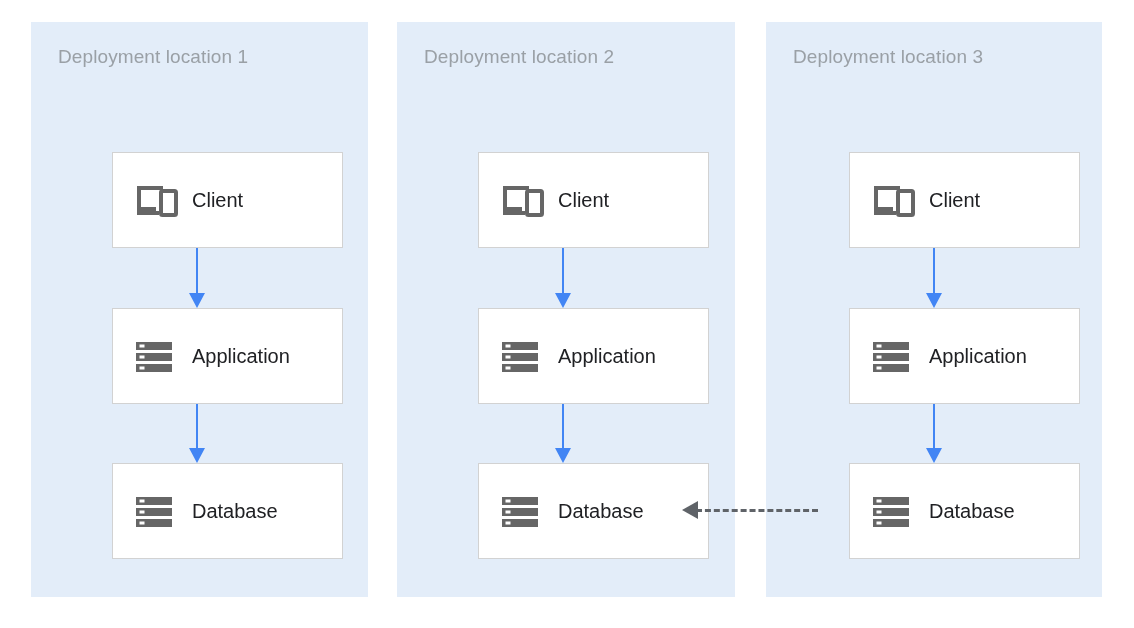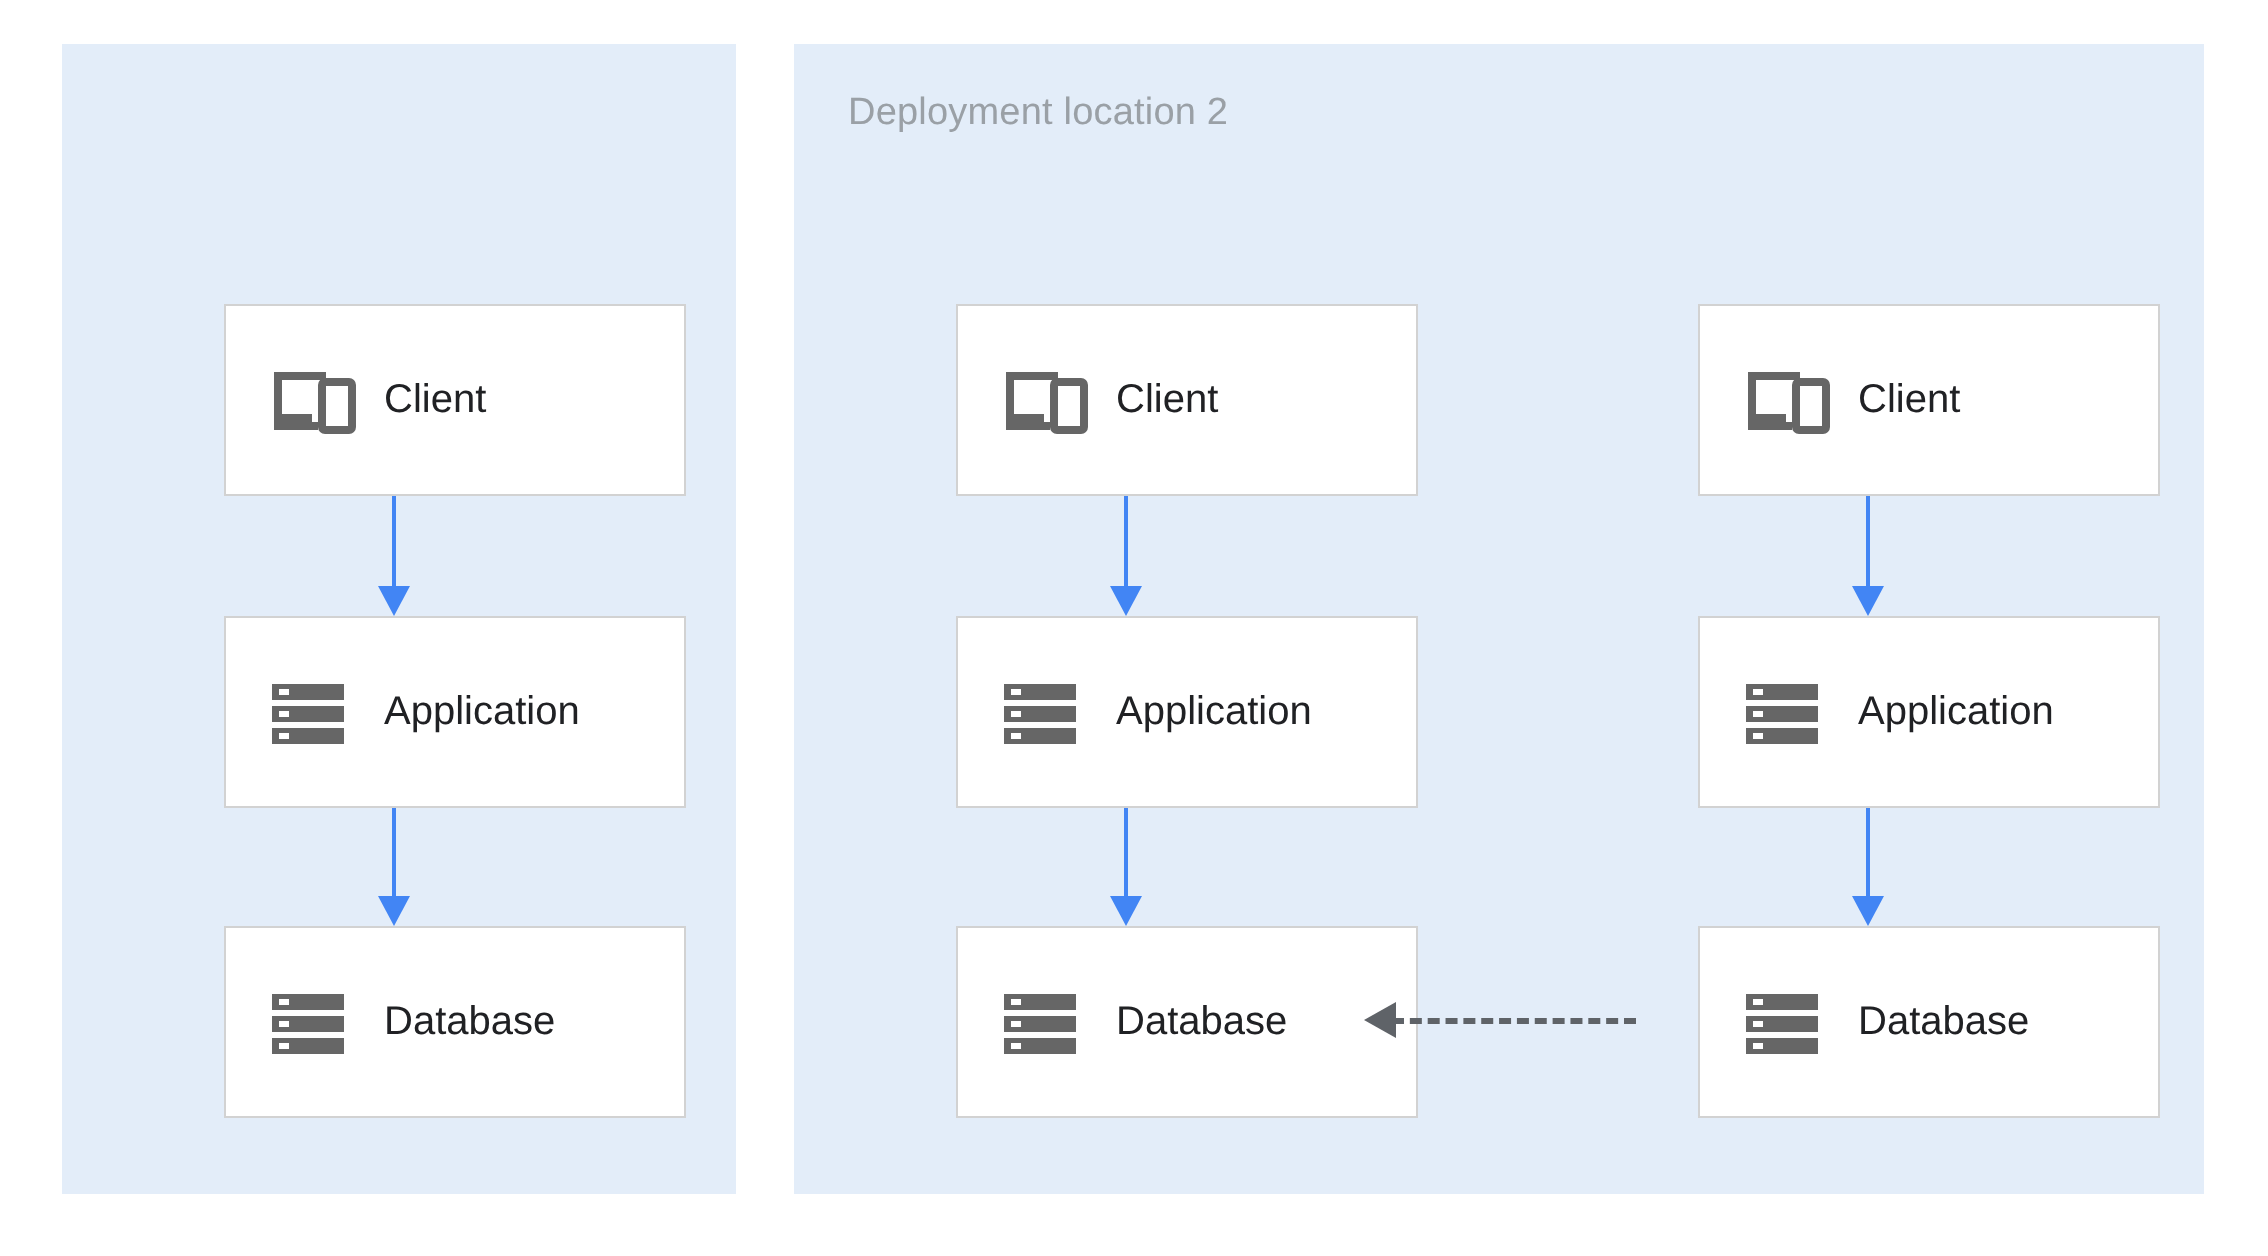--- a/index.html
+++ b/index.html
@@ -90,20 +90,21 @@
     border-bottom:9px solid transparent;
     border-right:16px solid #5f6368;
   }
 </style>
 </head>
 <body>
 
 <div id="stage">
 
   <div class="panel" style="left:31px;width:337px;">
+    <div class="panel-title">Deployment location 1</div>
 
     <div class="node" style="left:50px;top:130px;width:231px;">
       <svg class="node-icon" viewBox="0 0 44 44">
         <path fill="#666666" d="M3 8 h26 v4 H7 v17 h15 v4 H3 z"></path>
         <rect x="3" y="33" width="22" height="4" fill="#666666"></rect>
         <rect x="27" y="13" width="15" height="24" rx="1.5" fill="none" stroke="#666666" stroke-width="4"></rect>
       </svg>
       <span class="node-label">Client</span>
     </div>
 
@@ -135,21 +136,21 @@
         <rect x="2" y="19" width="36" height="8" fill="#666666"></rect>
         <rect x="2" y="30" width="36" height="8" fill="#666666"></rect>
         <rect x="5.5" y="10.5" width="5" height="3" fill="#ffffff"></rect>
         <rect x="5.5" y="21.5" width="5" height="3" fill="#ffffff"></rect>
         <rect x="5.5" y="32.5" width="5" height="3" fill="#ffffff"></rect>
       </svg>
       <span class="node-label">Database</span>
     </div>
   </div>
 
-  <div class="panel" style="left:397px;width:338px;padding-left:31px;">
+  <div class="panel" style="left:397px;width:338px;">
     <div class="panel-title">Deployment location 2</div>
 
     <div class="node" style="left:50px;top:130px;width:231px;">
       <svg class="node-icon" viewBox="0 0 44 44">
         <path fill="#666666" d="M3 8 h26 v4 H7 v17 h15 v4 H3 z"></path>
         <rect x="3" y="33" width="22" height="4" fill="#666666"></rect>
         <rect x="27" y="13" width="15" height="24" rx="1.5" fill="none" stroke="#666666" stroke-width="4"></rect>
       </svg>
       <span class="node-label">Client</span>
     </div>
@@ -183,20 +184,21 @@
         <rect x="2" y="30" width="36" height="8" fill="#666666"></rect>
         <rect x="5.5" y="10.5" width="5" height="3" fill="#ffffff"></rect>
         <rect x="5.5" y="21.5" width="5" height="3" fill="#ffffff"></rect>
         <rect x="5.5" y="32.5" width="5" height="3" fill="#ffffff"></rect>
       </svg>
       <span class="node-label">Database</span>
     </div>
   </div>
 
   <div class="panel" style="left:766px;width:336px;">
+    <div class="panel-title">Deployment location 3</div>
 
     <div class="node" style="left:52px;top:130px;width:231px;">
       <svg class="node-icon" viewBox="0 0 44 44">
         <path fill="#666666" d="M3 8 h26 v4 H7 v17 h15 v4 H3 z"></path>
         <rect x="3" y="33" width="22" height="4" fill="#666666"></rect>
         <rect x="27" y="13" width="15" height="24" rx="1.5" fill="none" stroke="#666666" stroke-width="4"></rect>
       </svg>
       <span class="node-label">Client</span>
     </div>
 

